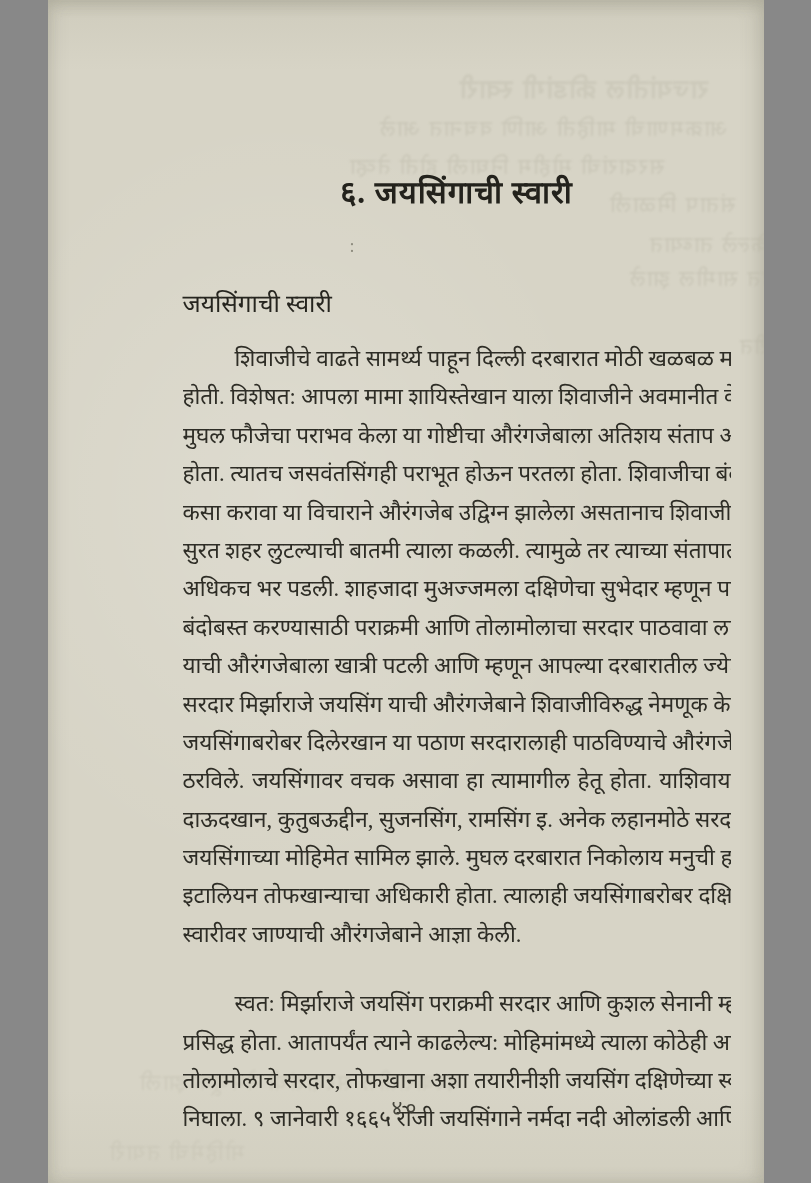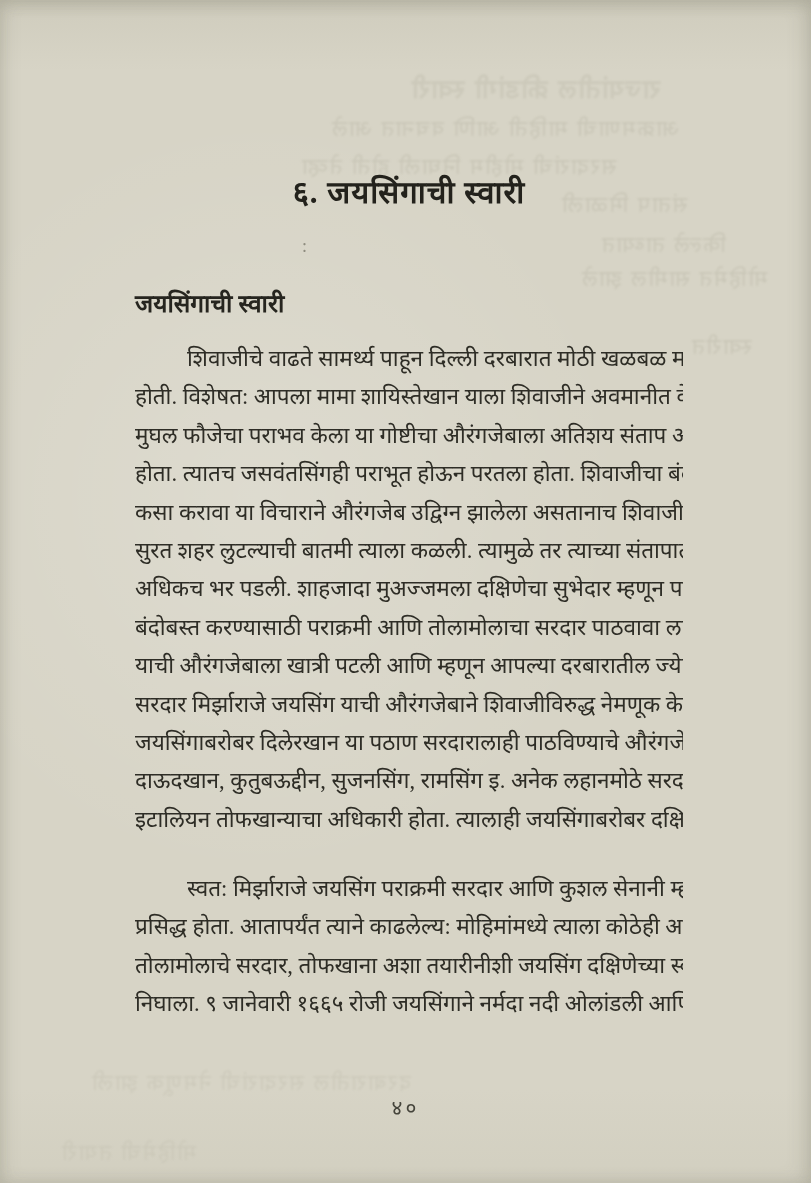--- a/index.html
+++ b/index.html
@@ -1,18 +1,18 @@
 <!DOCTYPE html>
 <html lang="mr"><head>
 <meta charset="utf-8">
 <style>
   html,body{margin:0;padding:0;background:#888;}
   .scan{
     position:relative;
-    width:811px;height:1183px;
+    width:716px;height:1183px;
     margin:0 auto;
     overflow:hidden;
     font-family:"Liberation Serif","DejaVu Serif",serif;
     background:
       radial-gradient(ellipse 70% 50% at 32% 42%, rgba(255,255,255,.16), rgba(255,255,255,0) 65%),
       linear-gradient(180deg,#cfccbd 0%,#d7d4c6 6%,#d7d4c6 92%,#d2cfc0 100%),
       #d6d3c5;
     box-shadow:inset -8px 0 18px rgba(95,95,75,.14), inset 0 6px 14px rgba(95,95,75,.12), inset 8px 0 16px rgba(95,95,75,.08);
     color:#2e2d26;
   }
@@ -54,21 +54,21 @@
   .artifact{
     position:absolute;
     left:167px;top:66px;
     font-size:18px;
     color:#6f6d60;
     opacity:.7;
   }
   .section-heading{
     margin:74px 0 0 0;
     font-size:24.5px;
-    font-weight:bold;
+    font-weight:normal;
     color:#26251f;
   }
   .para{
     margin:21px 0 0 0;
     font-size:22.5px;
   }
   .para + .para{margin-top:31px;}
   .para .line{
     height:38.4px;
     line-height:38.4px;
@@ -116,22 +116,25 @@
         <div class="line" data-name="text-line">होती. विशेषत: आपला मामा शायिस्तेखान याला शिवाजीने अवमानीत केले,</div>
         <div class="line" data-name="text-line">मुघल फौजेचा पराभव केला या गोष्टीचा औरंगजेबाला अतिशय संताप आलेला</div>
         <div class="line" data-name="text-line">होता. त्यातच जसवंतसिंगही पराभूत होऊन परतला होता. शिवाजीचा बंदोबस्त</div>
         <div class="line" data-name="text-line">कसा करावा या विचाराने औरंगजेब उद्विग्न झालेला असतानाच शिवाजीने</div>
         <div class="line" data-name="text-line">सुरत शहर लुटल्याची बातमी त्याला कळली. त्यामुळे तर त्याच्या संतापात</div>
         <div class="line" data-name="text-line">अधिकच भर पडली. शाहजादा मुअज्जमला दक्षिणेचा सुभेदार म्हणून पाठविले</div>
         <div class="line" data-name="text-line">बंदोबस्त करण्यासाठी पराक्रमी आणि तोलामोलाचा सरदार पाठवावा लागेल</div>
         <div class="line" data-name="text-line">याची औरंगजेबाला खात्री पटली आणि म्हणून आपल्या दरबारातील ज्येष्ठ</div>
         <div class="line" data-name="text-line">सरदार मिर्झाराजे जयसिंग याची औरंगजेबाने शिवाजीविरुद्ध नेमणूक केली.</div>
         <div class="line" data-name="text-line">जयसिंगाबरोबर दिलेरखान या पठाण सरदारालाही पाठविण्याचे औरंगजेबाने</div>
+        <div class="line" data-name="text-line">ठरविले. जयसिंगावर वचक असावा हा त्यामागील हेतू होता. याशिवाय</div>
         <div class="line" data-name="text-line">दाऊदखान, कुतुबऊद्दीन, सुजनसिंग, रामसिंग इ. अनेक लहानमोठे सरदार</div>
+        <div class="line" data-name="text-line">जयसिंगाच्या मोहिमेत सामिल झाले. मुघल दरबारात निकोलाय मनुची हा</div>
         <div class="line" data-name="text-line">इटालियन तोफखान्याचा अधिकारी होता. त्यालाही जयसिंगाबरोबर दक्षिणेच्या</div>
+        <div class="line" data-name="text-line">स्वारीवर जाण्याची औरंगजेबाने आज्ञा केली.</div>
       </div>
 
     <div class="para" data-name="paragraph-2">
         <div class="line" data-name="text-line">स्वत: मिर्झाराजे जयसिंग पराक्रमी सरदार आणि कुशल सेनानी म्हणून</div>
         <div class="line" data-name="text-line">प्रसिद्ध होता. आतापर्यंत त्याने काढलेल्य: मोहिमांमध्ये त्याला कोठेही अपयश</div>
         <div class="line" data-name="text-line">तोलामोलाचे सरदार, तोफखाना अशा तयारीनीशी जयसिंग दक्षिणेच्या स्वारीवर</div>
         <div class="line" data-name="text-line">निघाला. ९ जानेवारी १६६५ रोजी जयसिंगाने नर्मदा नदी ओलांडली आणि</div>
       </div>
   </div>
 

